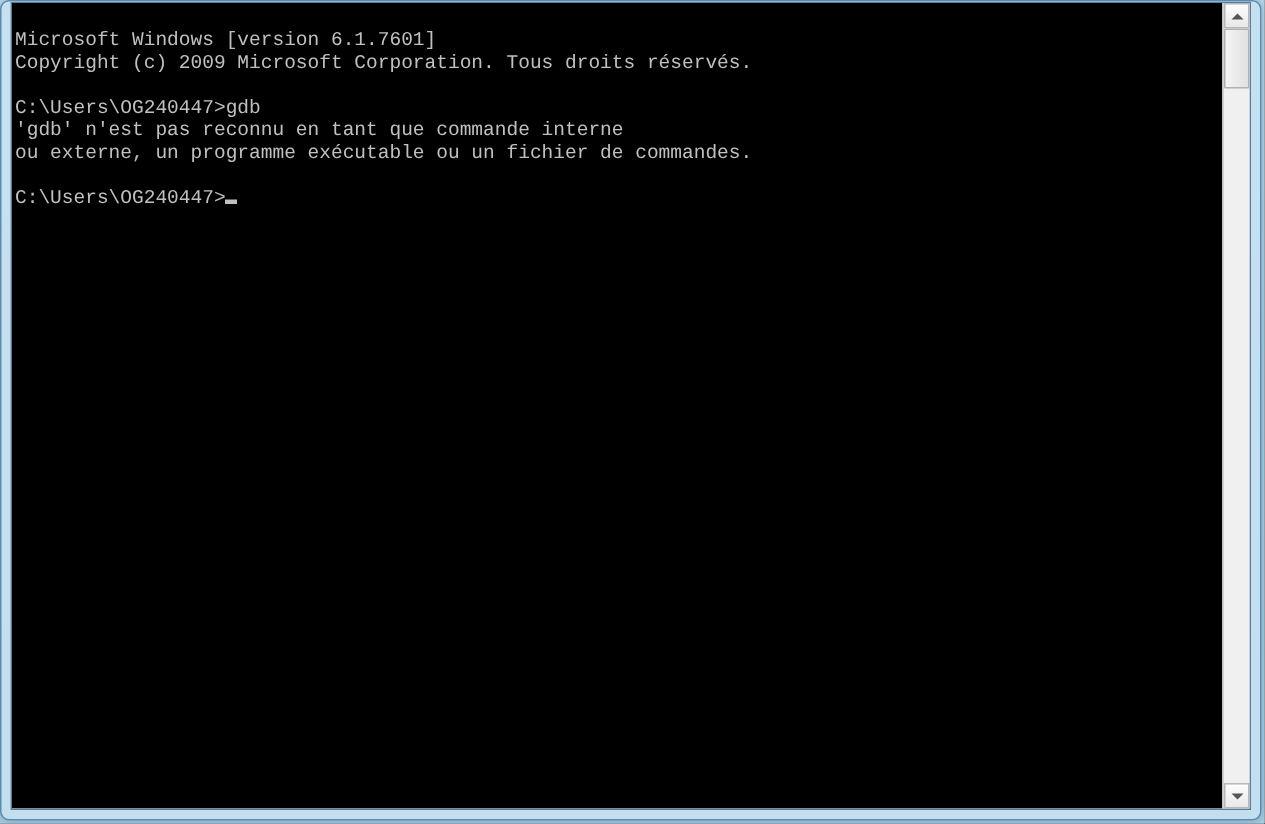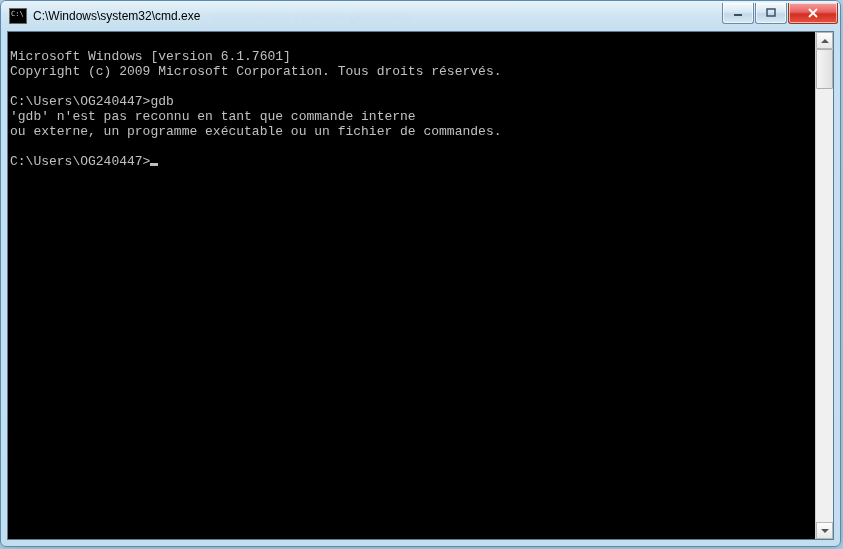--- a/index.html
+++ b/index.html
@@ -165,41 +165,20 @@
 </style>
 </head>
 <body>
 
 <div class="bg-blur">
   <span>■■■■■</span>
   <span>Informations système générales</span>
 </div>
 
 <div class="window">
-  <div class="titlebar">
-    <div class="app-icon"></div>
-    <div class="title-text">C:\Windows\system32\cmd.exe</div>
-    <div class="win-buttons">
-      <div class="win-btn">
-        <svg width="10" height="10">
-            <rect x="1" y="6" width="8" height="2" fill="#3a506a"></rect>
-          </svg>
-      </div>
-      <div class="win-btn">
-        <svg width="10" height="10">
-            <rect x="1" y="1" width="8" height="7" fill="none" stroke="#3a506a" stroke-width="1.5"></rect>
-          </svg>
-      </div>
-      <div class="win-btn close">
-        <svg width="12" height="10">
-            <path d="M2 1 L10 9 M10 1 L2 9" stroke="#fff" stroke-width="1.8"></path>
-          </svg>
-      </div>
-    </div>
-  </div>
 
   <div class="client-wrap">
     <div class="console">
 <span class="line">Microsoft Windows [version 6.1.7601]</span>
 <span class="line">Copyright (c) 2009 Microsoft Corporation. Tous droits réservés.</span>
 <span class="line"></span>
 <span class="line">C:\Users\OG240447&gt;gdb</span>
 <span class="line">'gdb' n'est pas reconnu en tant que commande interne</span>
 <span class="line">ou externe, un programme exécutable ou un fichier de commandes.</span>
 <span class="line"></span>

